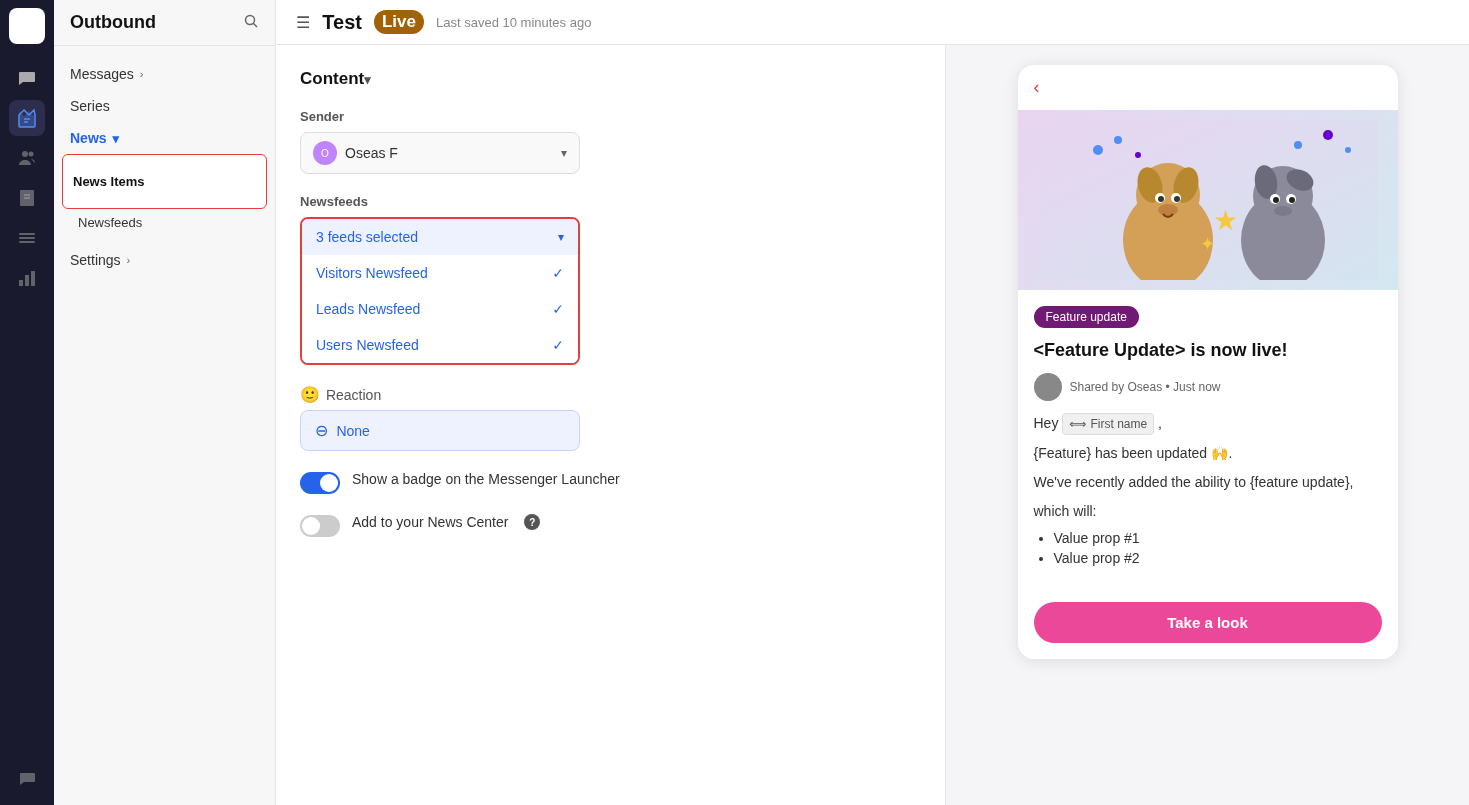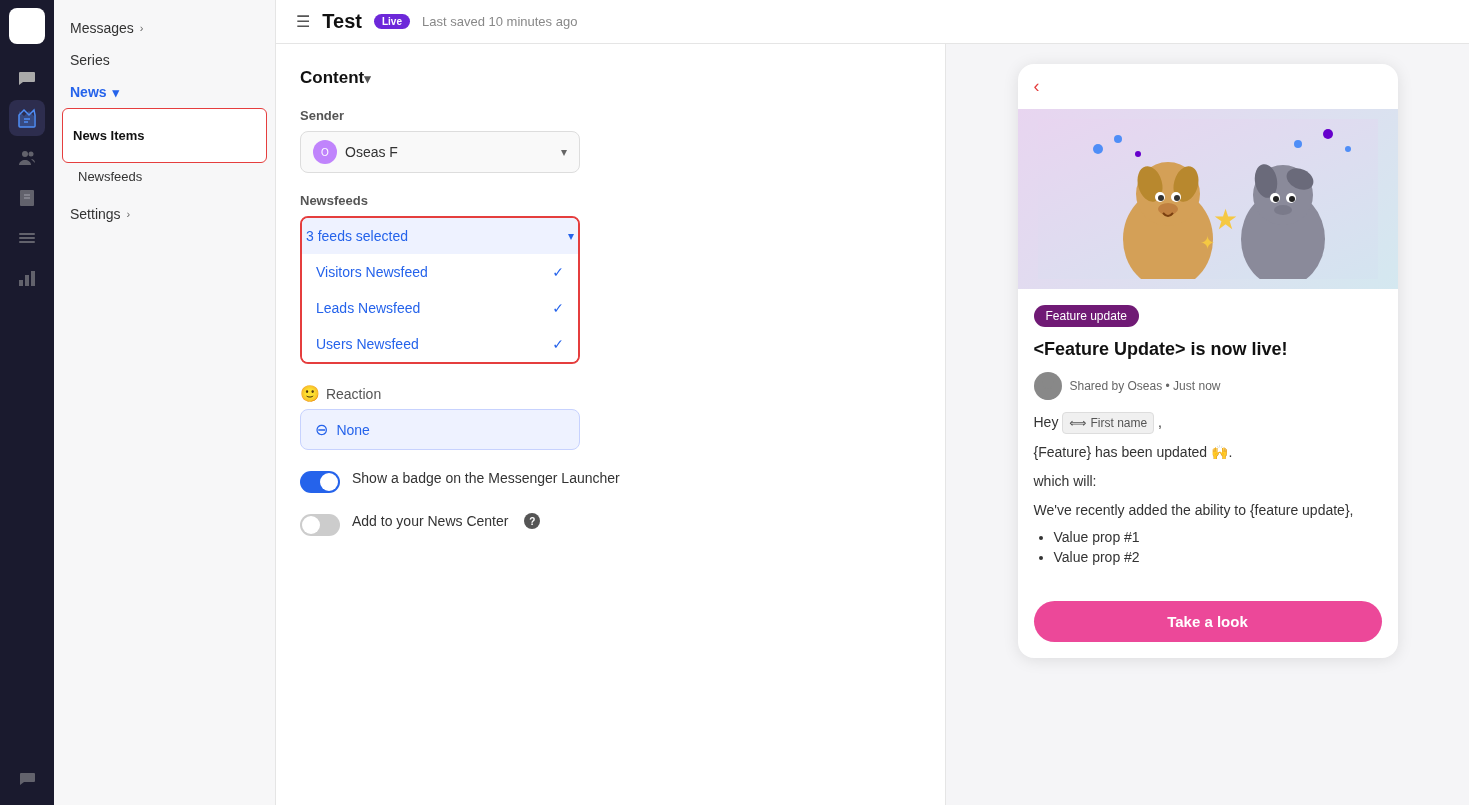--- a/index.html
+++ b/index.html
@@ -124,23 +124,23 @@
       display: flex;
       align-items: center;
       padding: 10px 20px;
       border-bottom: 1px solid #e5e5e5;
       gap: 12px;
       background: #fff;
     }
     .topbar-menu-icon { color: #555; font-size: 16px; cursor: pointer; }
     .topbar-title { font-size: 20px; font-weight: 700; color: #111; }
     .badge-live {
-      background: #6d28d9;
+      background: #a16207;
       color: #fff;
-      font-size: 10px;
+      font-size: 17px;
       font-weight: 600;
       padding: 2px 8px;
       border-radius: 12px;
     }
     .topbar-saved { font-size: 13px; color: #888; }
 
     .content-area {
       flex: 1;
       display: flex;
       overflow: hidden;
@@ -203,21 +203,21 @@
       border: 2px solid #e53e3e;
       border-radius: 8px;
       overflow: hidden;
       width: 280px;
       margin-bottom: 16px;
     }
     .newsfeeds-trigger {
       display: flex;
       align-items: center;
       justify-content: space-between;
-      padding: 10px 4px;
+      padding: 10px 14px;
       background: #eef2ff;
       cursor: pointer;
     }
     .newsfeeds-trigger-text { font-size: 14px; color: #2563eb; font-weight: 500; }
     .newsfeeds-chevron { color: #2563eb; font-size: 12px; }
     .newsfeeds-options { background: #fff; }
     .newsfeed-option {
       display: flex;
       align-items: center;
       justify-content: space-between;
@@ -458,20 +458,29 @@
   </div>
   <div style="flex:1"></div>
   <div class="nav-icon">
     <svg width="20" height="20" viewBox="0 0 20 20" fill="currentColor" opacity="0.5">
         <path d="M3 4h14a1 1 0 011 1v7a1 1 0 01-1 1H7l-4 3V5a1 1 0 011-1z"></path>
       </svg>
   </div>
 </div>
 
 <div class="sidebar">
+  <div class="sidebar-header">
+    <span class="sidebar-title">Outbound</span>
+    <span class="sidebar-search-icon">
+      <svg width="16" height="16" viewBox="0 0 16 16" fill="none" stroke="#666" stroke-width="1.5">
+          <circle cx="7" cy="7" r="4.5"></circle>
+          <line x1="10.5" y1="10.5" x2="14" y2="14"></line>
+        </svg>
+    </span>
+  </div>
   <div class="sidebar-nav">
     <div class="sidebar-item">
       <span>Messages</span>
       <span class="item-arrow">›</span>
     </div>
     <div class="sidebar-item">
       <span>Series</span>
     </div>
     <div class="news-parent">
       <span>News</span>
@@ -636,22 +645,22 @@
           </div>
           <div class="preview-text">
             <span>Hey</span>
             <span class="first-name-chip">
               <span>⟺</span>
               <span>First name</span>
             </span>
             ,
           </div>
           <div class="preview-text">{Feature} has been updated 🙌.</div>
+          <div class="preview-text">We've recently added the ability to {feature update},</div>
           <div class="preview-text">which will:</div>
-          <div class="preview-text">We've recently added the ability to {feature update},</div>
           <ul class="preview-list">
             <li>Value prop #1</li>
             <li>Value prop #2</li>
           </ul>
         </div>
         <div class="preview-cta">
           <button class="cta-btn">Take a look</button>
         </div>
       </div>
     </div>

